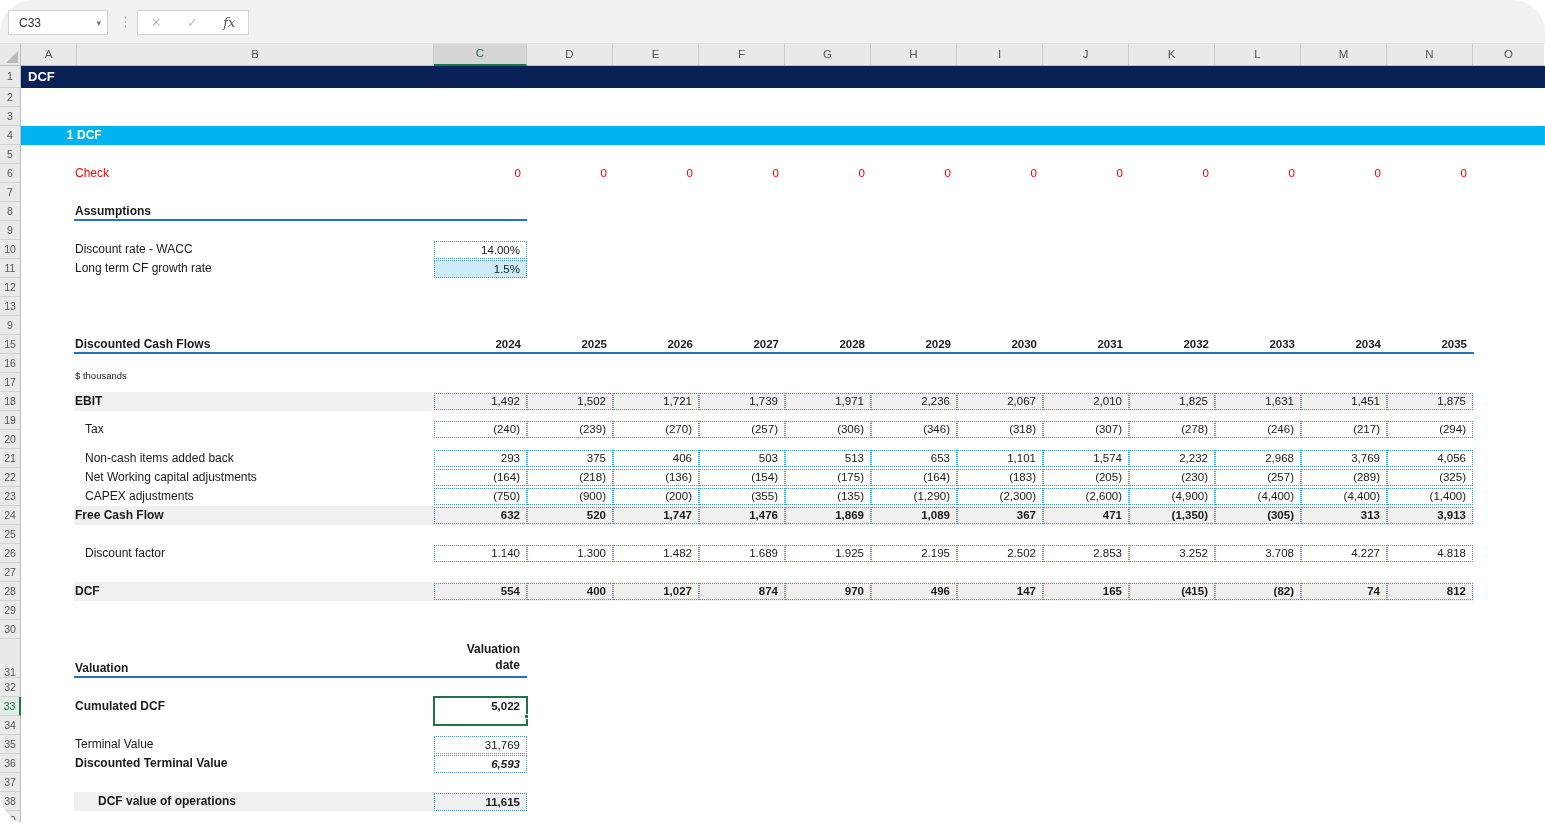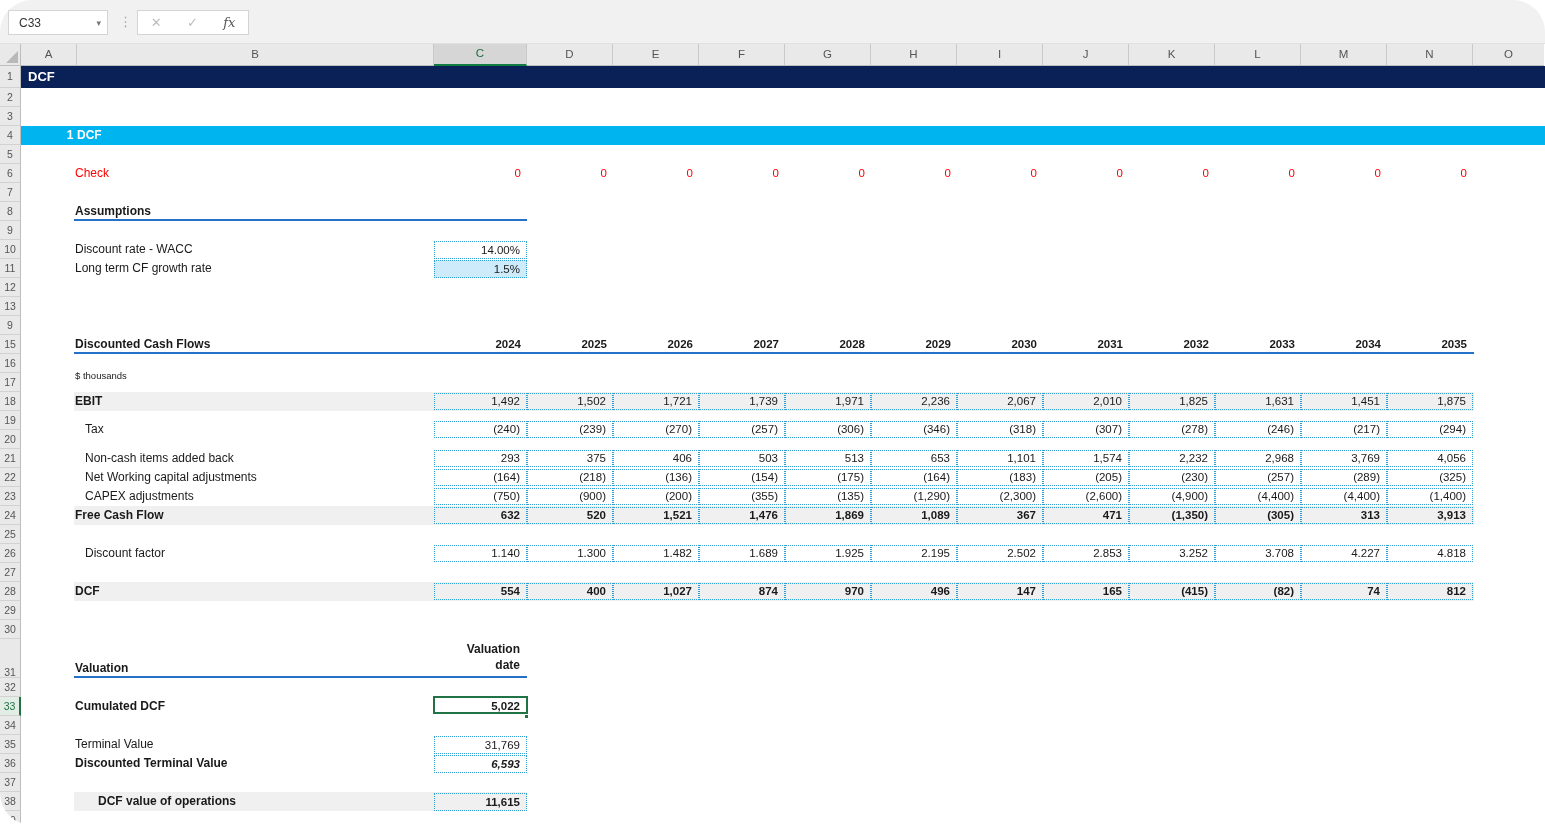--- a/index.html
+++ b/index.html
@@ -71,21 +71,21 @@
   .vals .c:first-child { width:93px; }
   .vals.plainrow .c { border:none; background:transparent; padding-top:2px; }
   .vals.boldvals .c { font-weight:bold; }
   .vals.redvals .c { color:#ff0000; }
 
   .valbox { position:absolute; left:434px; width:93px; height:18px; border:1px dotted #2f9fd4; background:#fff;
             font-size:11.5px; text-align:right; padding:2px 6px 0 0; }
   .valbox.fill { background:#cdebfa; }
   .valbox.gray { background:#f0f0f0; }
   .valbox.boldv { font-weight:bold; }
-  .selbox { position:absolute; left:433px; top:696px; width:95px; height:18px; border:2px solid #217346; background:#fff;
+  .selbox { position:absolute; left:433px; top:696px; width:95px; height:30px; border:2px solid #217346; background:#fff;
             font-size:11.5px; font-weight:bold; text-align:right; padding:2px 6px 0 0; }
   .handle { position:absolute; left:524px; top:714px; width:5px; height:5px; background:#217346; border:1px solid #fff; }
 
   .valhdr { position:absolute; left:434px; top:641px; width:86px; text-align:right; font-weight:bold; font-size:12px; line-height:16px; }
 
   
   .r6{top:164px;} .r8{top:202px;} .r10top{top:241px;} .r11top{top:260px;}
   .r15{top:335px;} .r16{top:354px;margin-top:12px;} .r18{top:392px;} .r20{top:420px;} .r21{top:449px;}
   .r22{top:468px;} .r23{top:487px;} .r24{top:506px;} .r26{top:544px;} .r28{top:582px;}
   .r31{top:659px;} .r33{top:697px;} .r35top{top:736px;} .r36top{top:755px;font-style:italic;} .r38{top:792px;padding-left:23px;} .r38top{top:793px;}
@@ -298,21 +298,21 @@
       <span class="c">(4,400)</span>
       <span class="c">(4,400)</span>
       <span class="c">(1,400)</span>
     </div>
 
   <div class="band r24"></div>
   <div class="lbl bold r24">Free Cash Flow</div>
   <div class="vals boldvals r24">
       <span class="c">632</span>
       <span class="c">520</span>
-      <span class="c">1,521</span>
+      <span class="c">1,747</span>
       <span class="c">1,476</span>
       <span class="c">1,869</span>
       <span class="c">1,089</span>
       <span class="c">367</span>
       <span class="c">471</span>
       <span class="c">(1,350)</span>
       <span class="c">(305)</span>
       <span class="c">313</span>
       <span class="c">3,913</span>
     </div>

